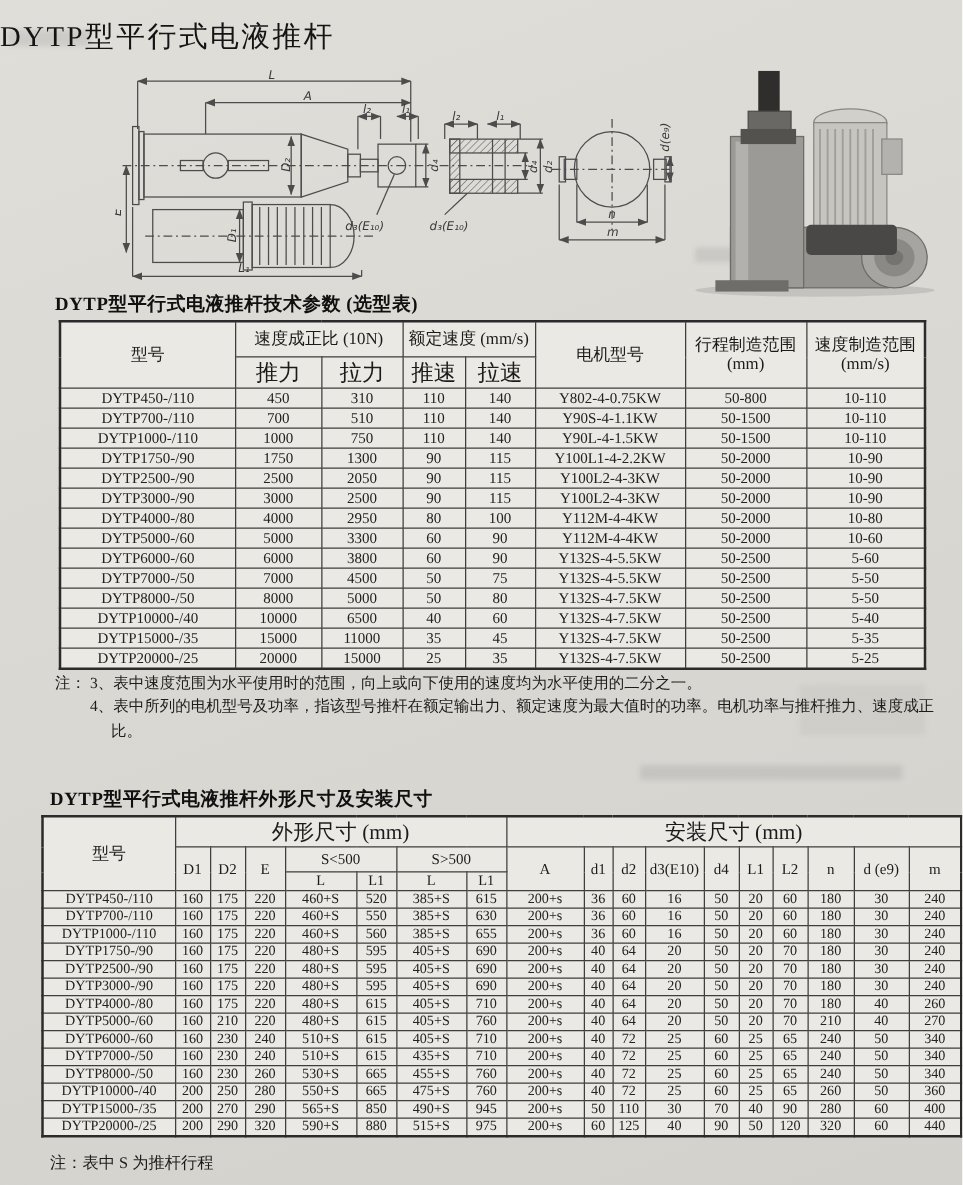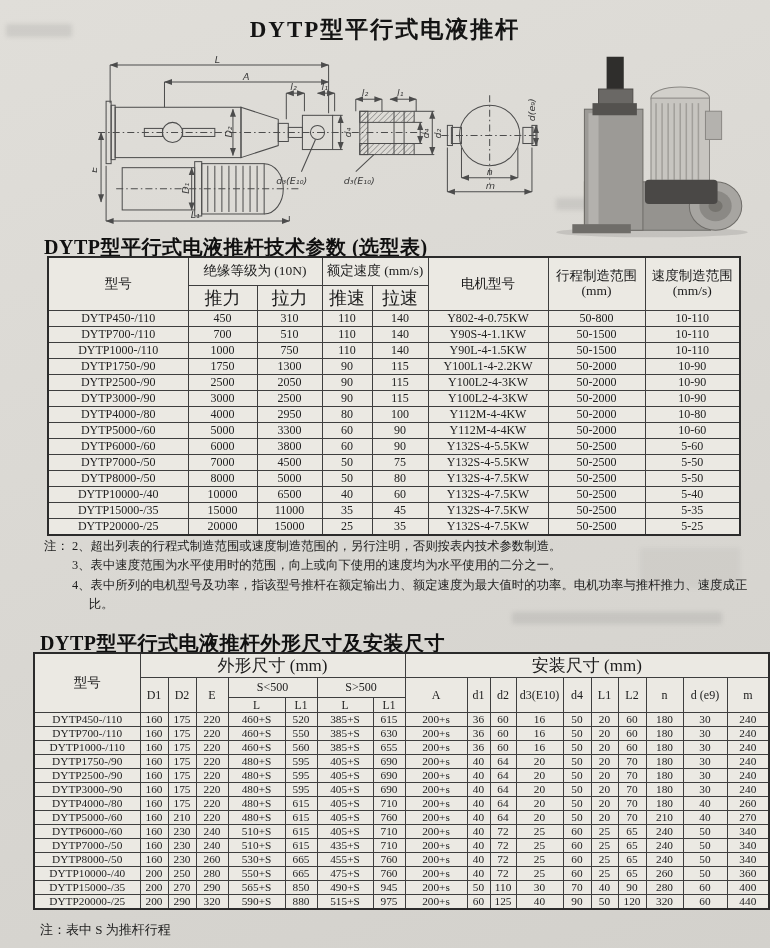--- a/index.html
+++ b/index.html
@@ -2,34 +2,34 @@
 <html><head>
 <meta charset="utf-8">
 <style>
   html,body{margin:0;padding:0;}
   .page{
     position:relative;width:770px;height:948px;overflow:hidden;
     background:linear-gradient(160deg,#e0ded9 0%,#d9d7d2 55%,#d3d1cc 100%);
     font-family:"Liberation Serif","DejaVu Serif",serif;color:#1e1e1e;
   }
   .page-title{
-    position:absolute;top:14px;left:0;width:100%;text-align:center;
-    font-size:23px;font-weight:bold;letter-spacing:2px;color:#141414;
+    position:absolute;top:14px;left:0;width:100%;
+    font-size:23px;font-weight:normal;letter-spacing:2px;color:#141414;
   }
   
   .bleed{position:absolute;background:rgba(110,110,110,.16);filter:blur(2px);border-radius:2px;}
   .bleed.b1{left:6px;top:24px;width:66px;height:13px;}
   .bleed.b2{left:556px;top:198px;width:140px;height:12px;}
   .bleed.b3{left:512px;top:612px;width:210px;height:12px;}
   .bleed.b4{left:640px;top:548px;width:100px;height:40px;background:rgba(110,110,110,.08);}
 
   .drawing-wrap{position:absolute;left:92px;top:54px;width:448px;height:175px;}
   .photo-wrap{position:absolute;left:536px;top:50px;width:232px;height:188px;}
 
-  .section-heading{position:absolute;font-size:20px;font-weight:bold;color:#101010;letter-spacing:.5px;}
+  .section-heading{position:absolute;font-size:15px;font-weight:bold;color:#101010;letter-spacing:.5px;}
   .sh1{left:44px;top:234px;}
   .sh2{left:40px;top:630px;}
 
   table{border-collapse:collapse;table-layout:fixed;background:#ebe9e3;}
   th,td{border:1px solid #3e3e3e;text-align:center;vertical-align:middle;padding:0;font-weight:normal;color:#222;overflow:hidden;white-space:nowrap;}
   thead th{color:#1b1b1b;}
 
   .t1{position:absolute;left:47px;top:256px;width:692px;border:2px solid #2b2b2b;}
   .t1 thead tr.grp th{font-size:13.5px;height:27px;line-height:1.1;}
   .t1 thead tr.sub th{font-size:18px;height:22px;}
@@ -236,21 +236,21 @@
         <col style="width:65px">
         <col style="width:50px">
       <col style="width:56px">
         <col style="width:120px">
         <col style="width:97px">
         <col style="width:95px">
     </colgroup>
     <thead>
       <tr class="grp">
         <th rowspan="2">型号</th>
-        <th colspan="2">绝缘等级为 (10N)</th>
+        <th colspan="2">速度成正比 (10N)</th>
         <th colspan="2">额定速度 (mm/s)</th>
         <th rowspan="2">电机型号</th>
         <th rowspan="2">
           <span>行程制造范围</span><br>
           <span>(mm)</span>
         </th>
         <th rowspan="2">
           <span>速度制造范围</span><br>
           <span>(mm/s)</span>
         </th>
@@ -402,21 +402,20 @@
           <td>Y132S-4-7.5KW</td>
           <td>50-2500</td>
           <td>5-25</td>
         </tr>
       </tbody>
   </table>
 
   <div class="notes">
     <span class="nlabel">注：</span>
     <div class="nitems">
-      <div class="note-item">2、超出列表的行程式制造范围或速度制造范围的，另行注明，否则按表内技术参数制造。</div>
       <div class="note-item">3、表中速度范围为水平使用时的范围，向上或向下使用的速度均为水平使用的二分之一。</div>
       <div class="note-item">4、表中所列的电机型号及功率，指该型号推杆在额定输出力、额定速度为最大值时的功率。电机功率与推杆推力、速度成正比。</div>
     </div>
   </div>
 
   <div class="section-heading sh2">DYTP型平行式电液推杆外形尺寸及安装尺寸</div>
 
   <table class="t2">
     <colgroup>
       <col style="width:106px">

